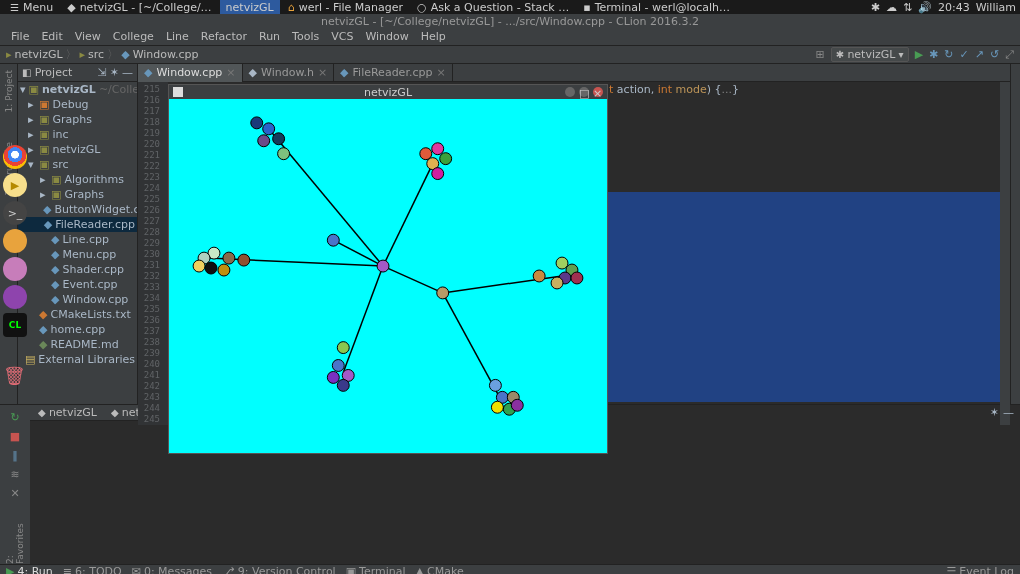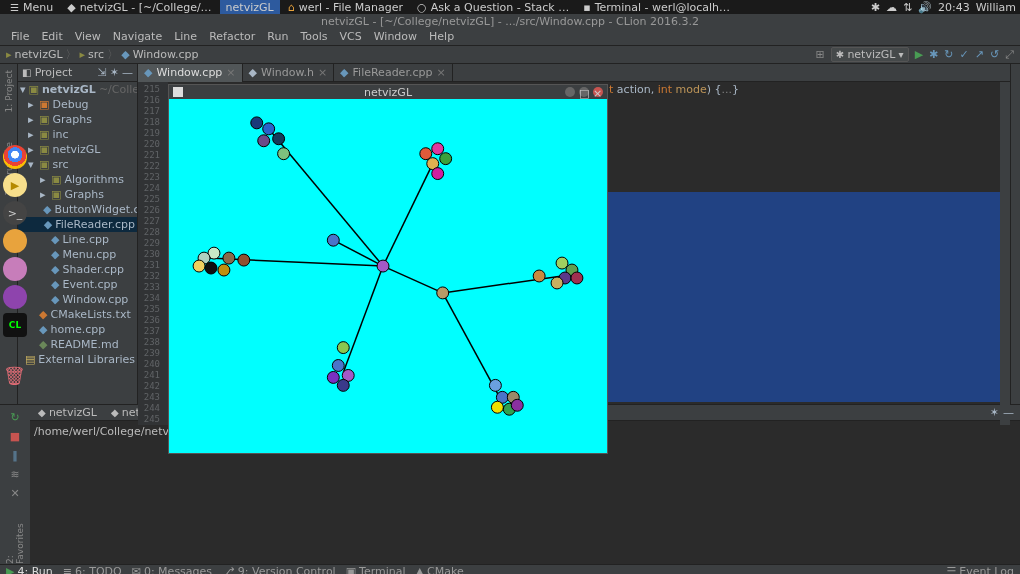--- a/index.html
+++ b/index.html
@@ -72,21 +72,21 @@
 .gl-title { height: 14px; display: flex; align-items: center; justify-content: center; font-size: 10px; color: #ccc; position: relative; }
 .gl-title .icon { position: absolute; left: 4px; width: 10px; height: 10px; background: #ddd; }
 .gl-title .wbtn { position: absolute; display: flex; gap: 4px; right: 4px; }
 .gl-title .wb { width: 10px; height: 10px; border-radius: 5px; }
 .gl-canvas { position: absolute; left: 0; top: 14px; right: 0; bottom: 0; background: #00ffff; }
 .gl-canvas svg { width: 100%; height: 100%; }
 
 
 .run-panel { height: 160px; background: #2b2b2b; border-top: 1px solid #222; display: flex; }
 .run-panel .rstrip { width: 30px; background: #3c3f41; display: flex; flex-direction: column; gap: 6px; align-items: center; padding-top: 6px; }
-.run-panel .body { flex: 1; display: flex; flex-direction: column; }
+.run-panel .body { flex: 1; display: flex; }
 .run-tabs { height: 16px; background: #3c3f41; display: flex; align-items: center; padding: 0 4px; gap: 6px; border-bottom: 1px solid #222; }
 .run-tabs .rt { font-size: 10px; color: #bbb; padding: 0 4px; }
 .run-output { flex: 1; background: #2b2b2b; font-family: monospace; font-size: 10px; padding: 4px; color: #bbb; }
 .run-panel .rtools { position: absolute; right: 6px; display:flex; gap:4px; }
 
 
 .bottom-tools { height: 14px; background: #3c3f41; display: flex; align-items: center; padding: 0 6px; gap: 10px; font-size: 10px; color: #999; border-top: 1px solid #222; }
 .bottom-tools .bt { display: flex; align-items: center; gap: 3px; }
 .bottom-tools .bt.active { color: #ddd; }
 .bottom-tools .spacer { flex: 1; }
@@ -130,21 +130,21 @@
 </div>
 
 <div class="title-bar">
   <span>netvizGL - [~/College/netvizGL] - .../src/Window.cpp - CLion 2016.3.2</span>
 </div>
 
 <div class="menu-bar">
   <span>File</span>
   <span>Edit</span>
   <span>View</span>
-  <span>Navigate</span>
+  <span>College</span>
   <span>Line</span>
   <span>Refactor</span>
   <span>Run</span>
   <span>Tools</span>
   <span>VCS</span>
   <span>Window</span>
   <span>Help</span>
 </div>
 
 <div class="crumb-row">

